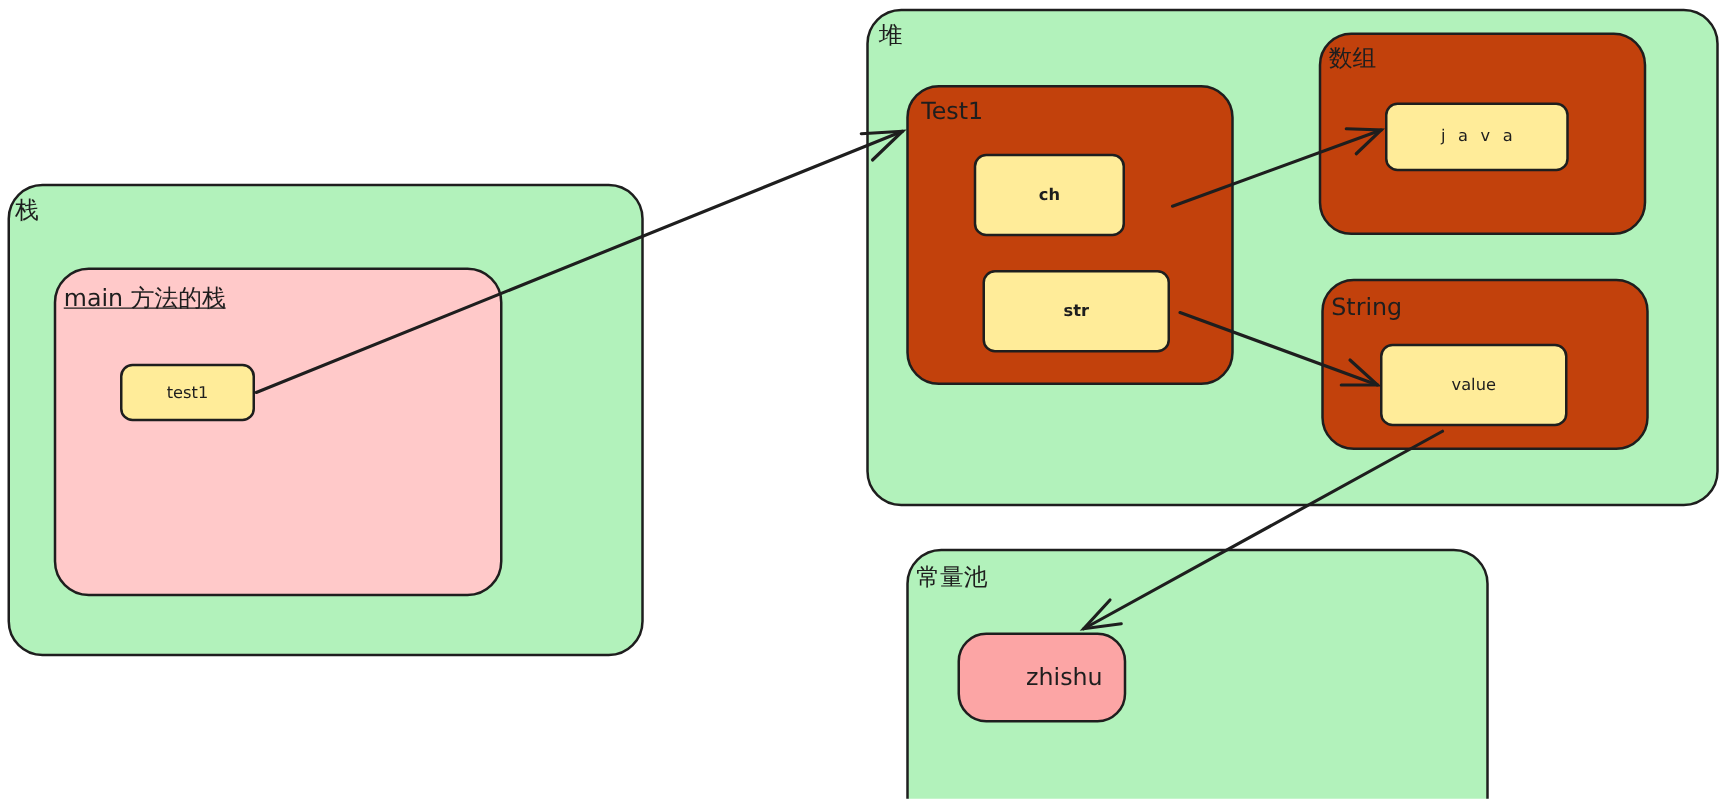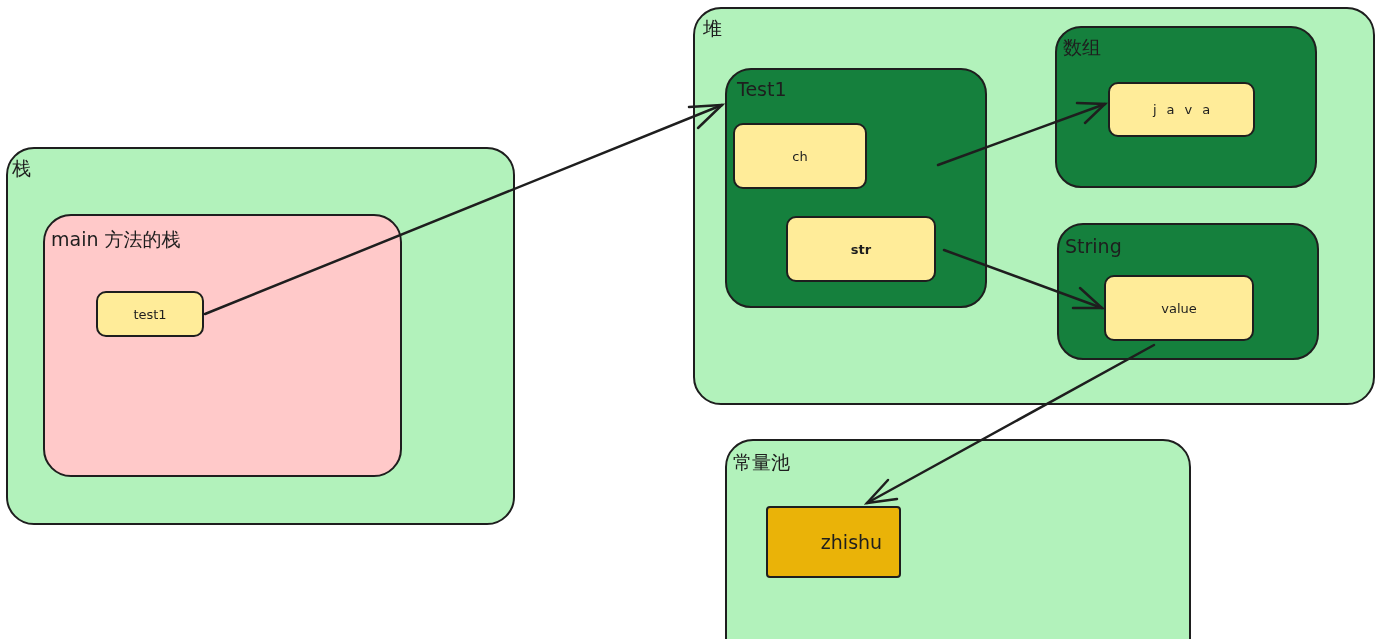--- a/index.html
+++ b/index.html
@@ -1,51 +1,51 @@
 <!DOCTYPE html>
 <html><head>
 <meta charset="utf-8">
 <style>
   html, body { margin: 0; padding: 0; background: #ffffff; }
   body { width: 1387px; height: 639px; position: relative; overflow: hidden;
          font-family: "DejaVu Sans", sans-serif; color: #1e1e1e; }
   .box { position: absolute; border: 2.5px solid #1e1e1e; box-sizing: border-box; }
   .green { background: #b2f2bb; border-radius: 28px; }
   .pink { background: #ffc9c9; border-radius: 28px; }
-  .blue { background: #15803d; border-radius: 26px; text-decoration: underline; }
+  .blue { background: #c2410c; border-radius: 26px; text-decoration: underline; }
   .yellow { background: #ffec99; border-radius: 10px; display: flex; align-items: center; justify-content: center; font-size: 13px; }
-  .bluecell { background: #eab308; border-radius: 4px; display: flex; align-items: center; justify-content: center; font-size: 19px; padding-left: 36px; }
+  .bluecell { background: #fca5a5; border-radius: 23px; display: flex; align-items: center; justify-content: center; font-size: 19px; padding-left: 36px; }
   .label { position: absolute; font-size: 19px; line-height: 1; white-space: nowrap; }
   svg#arrows { position: absolute; left: 0; top: 0; width: 1387px; height: 639px; pointer-events: none; }
   .spaced { letter-spacing: 10px; padding-left: 10px; }
 </style>
 </head>
 <body>
 
 <div class="box green" style="left:6px; top:147px; width:509px; height:378px;">
   <span class="label" style="left:4px; top:10px;">栈</span>
 </div>
 
 <div class="box pink" style="left:43px; top:214px; width:359px; height:263px;">
-  <span class="label" style="left:6px; top:14px;">main 方法的栈</span>
+  <span class="label" style="left:6px; top:14px;text-decoration:underline;">main 方法的栈</span>
 </div>
 
 <div class="box yellow" style="left:96px; top:291px; width:108px; height:46px;">
   <span>test1</span>
 </div>
 
 <div class="box green" style="left:693px; top:7px; width:682px; height:398px;">
   <span class="label" style="left:8px; top:10px;">堆</span>
 </div>
 
 <div class="box blue" style="left:725px; top:68px; width:262px; height:240px;">
   <span class="label" style="left:10px; top:10px;">Test1</span>
 </div>
 
-<div class="box yellow" style="left:733px; top:123px; width:134px; height:66px;">
+<div class="box yellow" style="left:779px; top:123px; width:121px; height:66px;font-weight:bold;">
   <span>ch</span>
 </div>
 
 <div class="box yellow" style="left:786px; top:216px; width:150px; height:66px;font-weight:bold;">
   <span>str</span>
 </div>
 
 <div class="box blue" style="left:1055px; top:26px; width:262px; height:162px;">
   <span class="label" style="left:6px; top:10px;">数组</span>
 </div>

